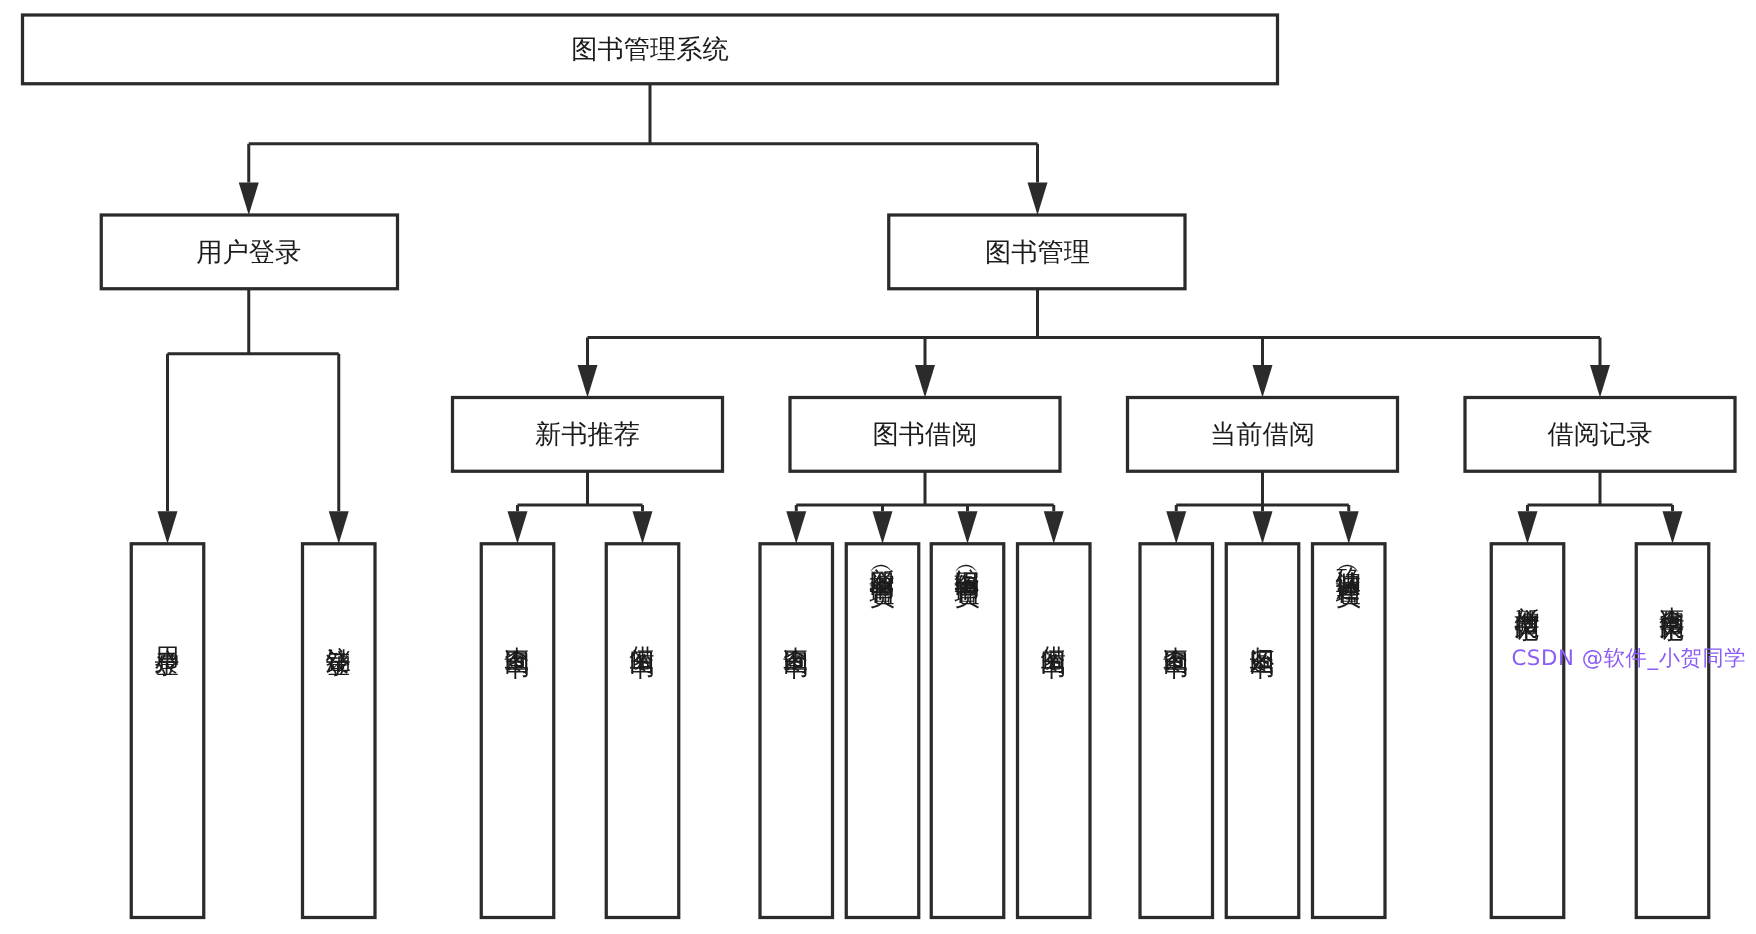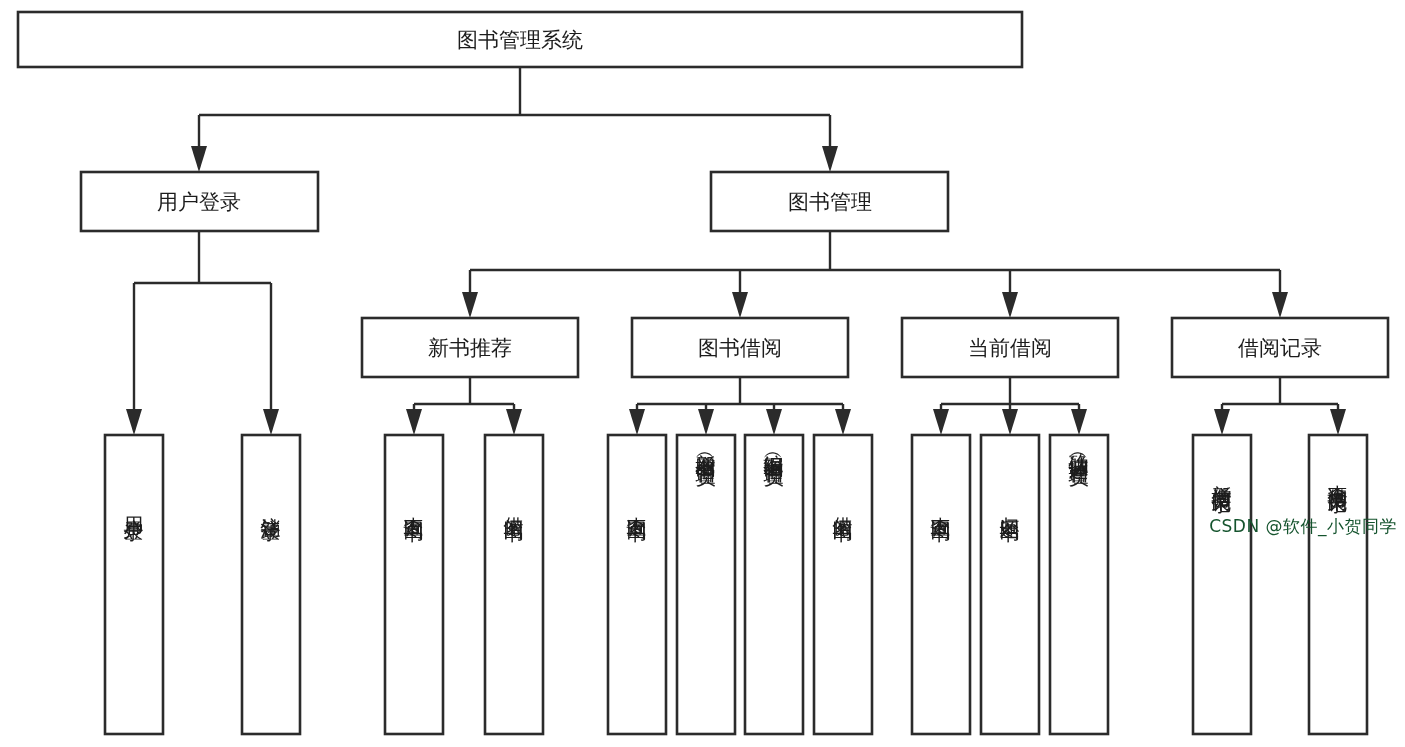--- a/index.html
+++ b/index.html
@@ -54,21 +54,21 @@
   .arrow-head {
     fill: #2b2b2b;
     stroke: none;
   }
   .watermark {
     position: absolute;
     right: 8px;
     bottom: 6px;
     font-family: "DejaVu Sans", "Liberation Sans", sans-serif;
     font-size: 17px;
-    color: #14532d;
+    color: #8b5cf6;
     letter-spacing: 0.5px;
     white-space: nowrap;
     pointer-events: none;
   }
 </style>
 </head>
 <body>
 
 <div id="diagram-root">
 

